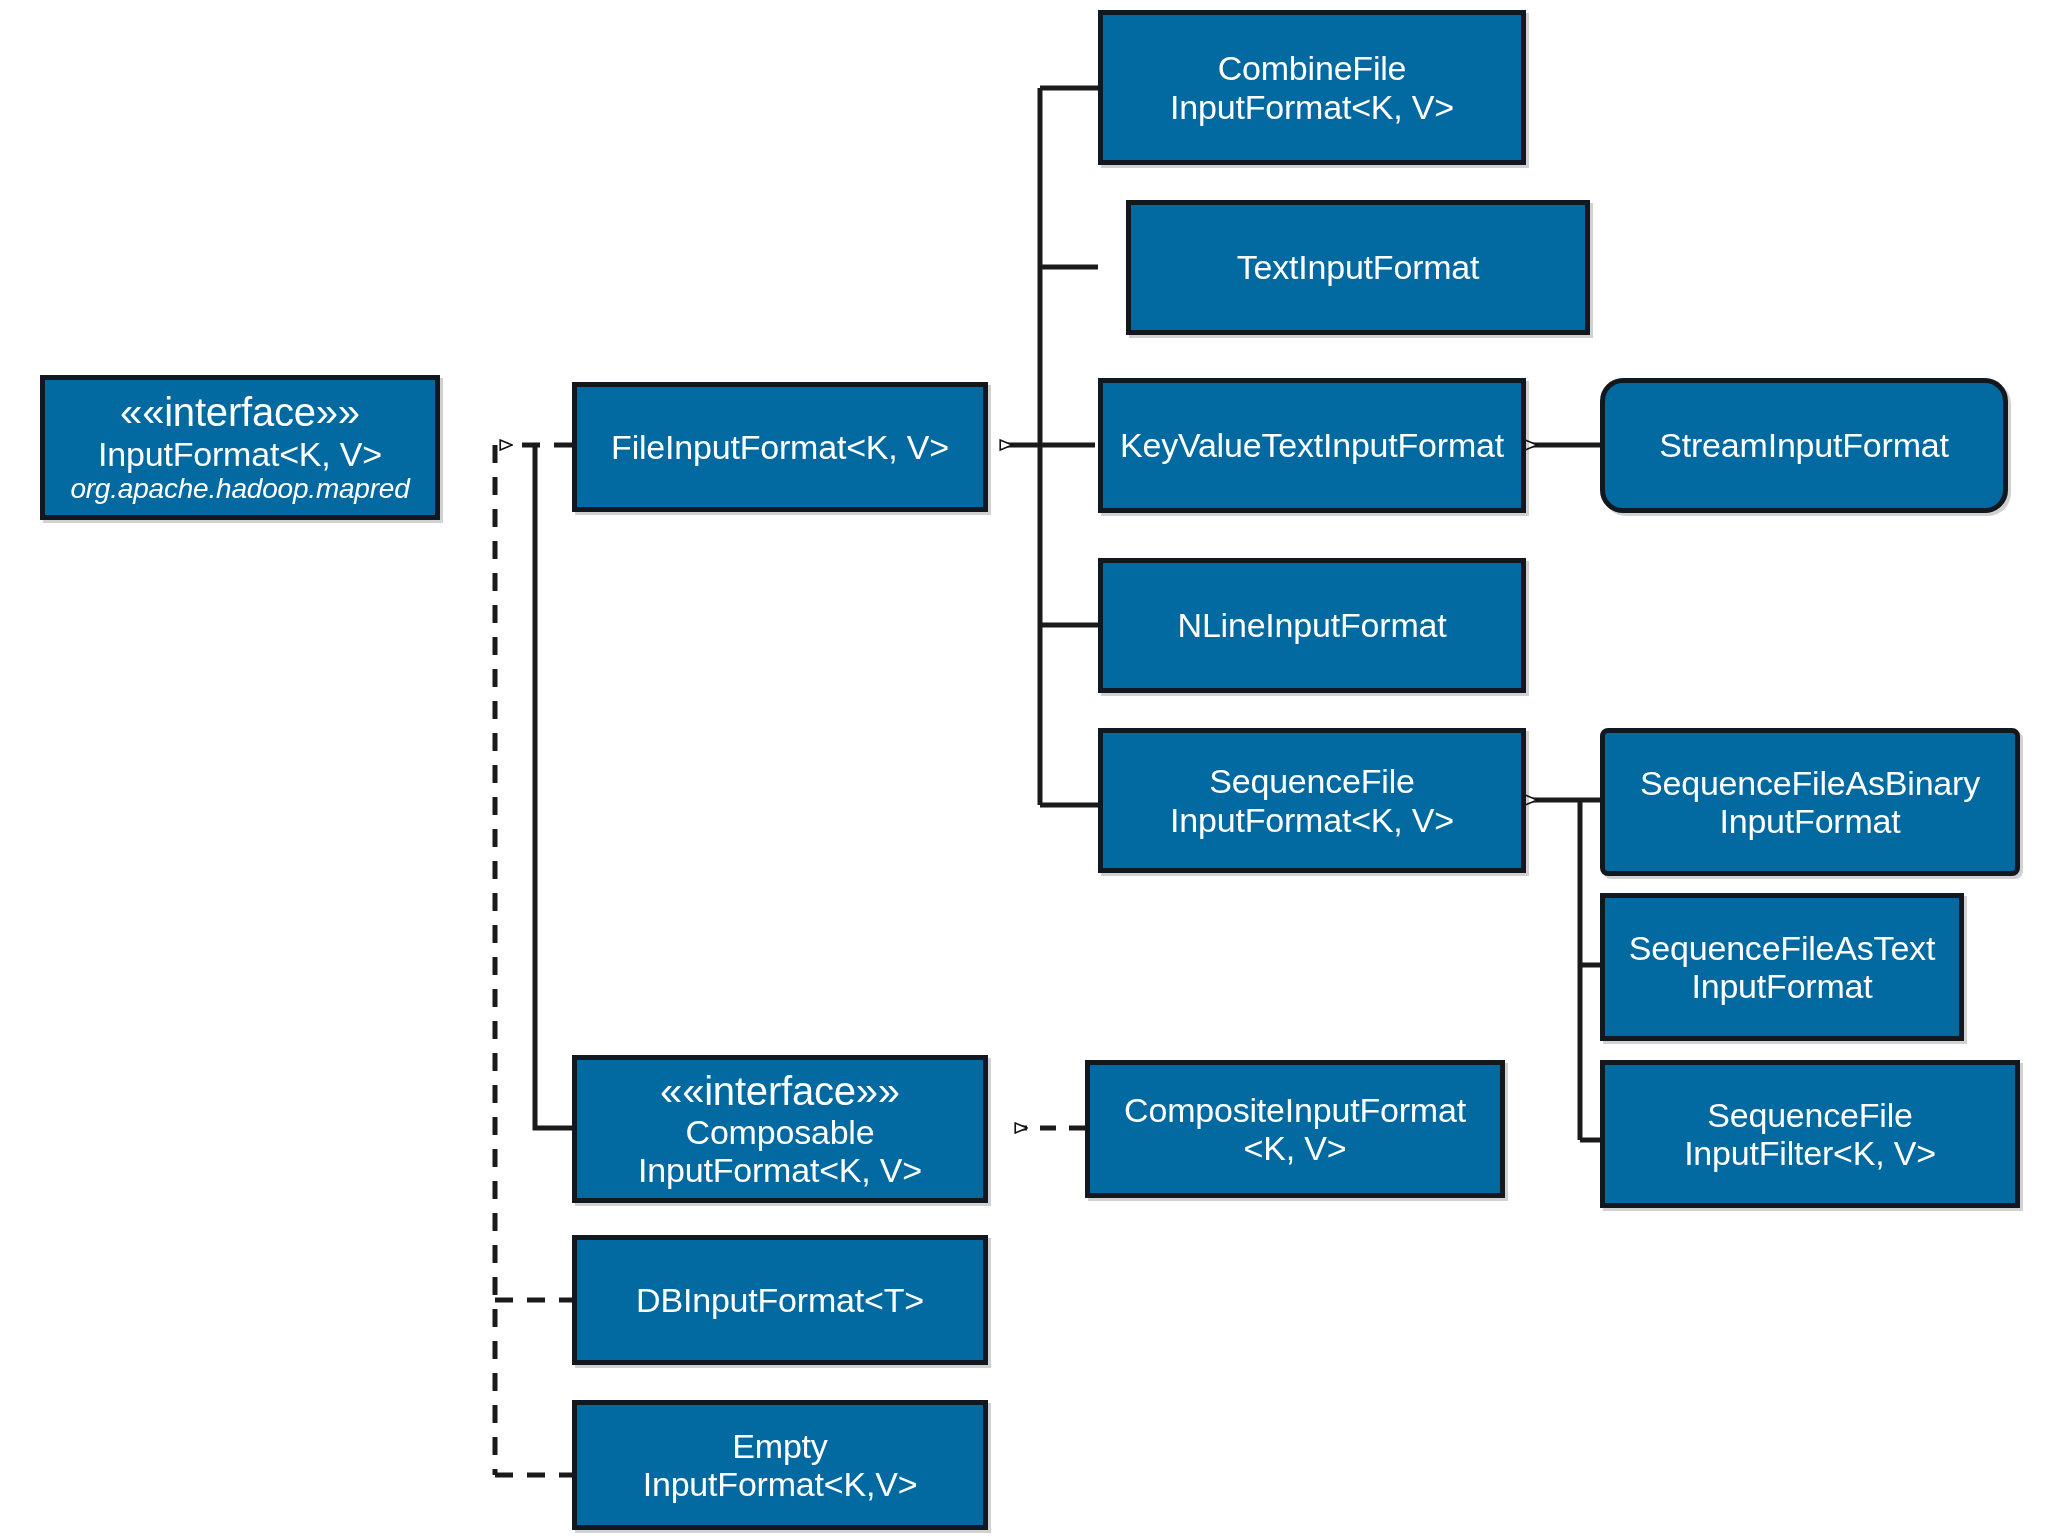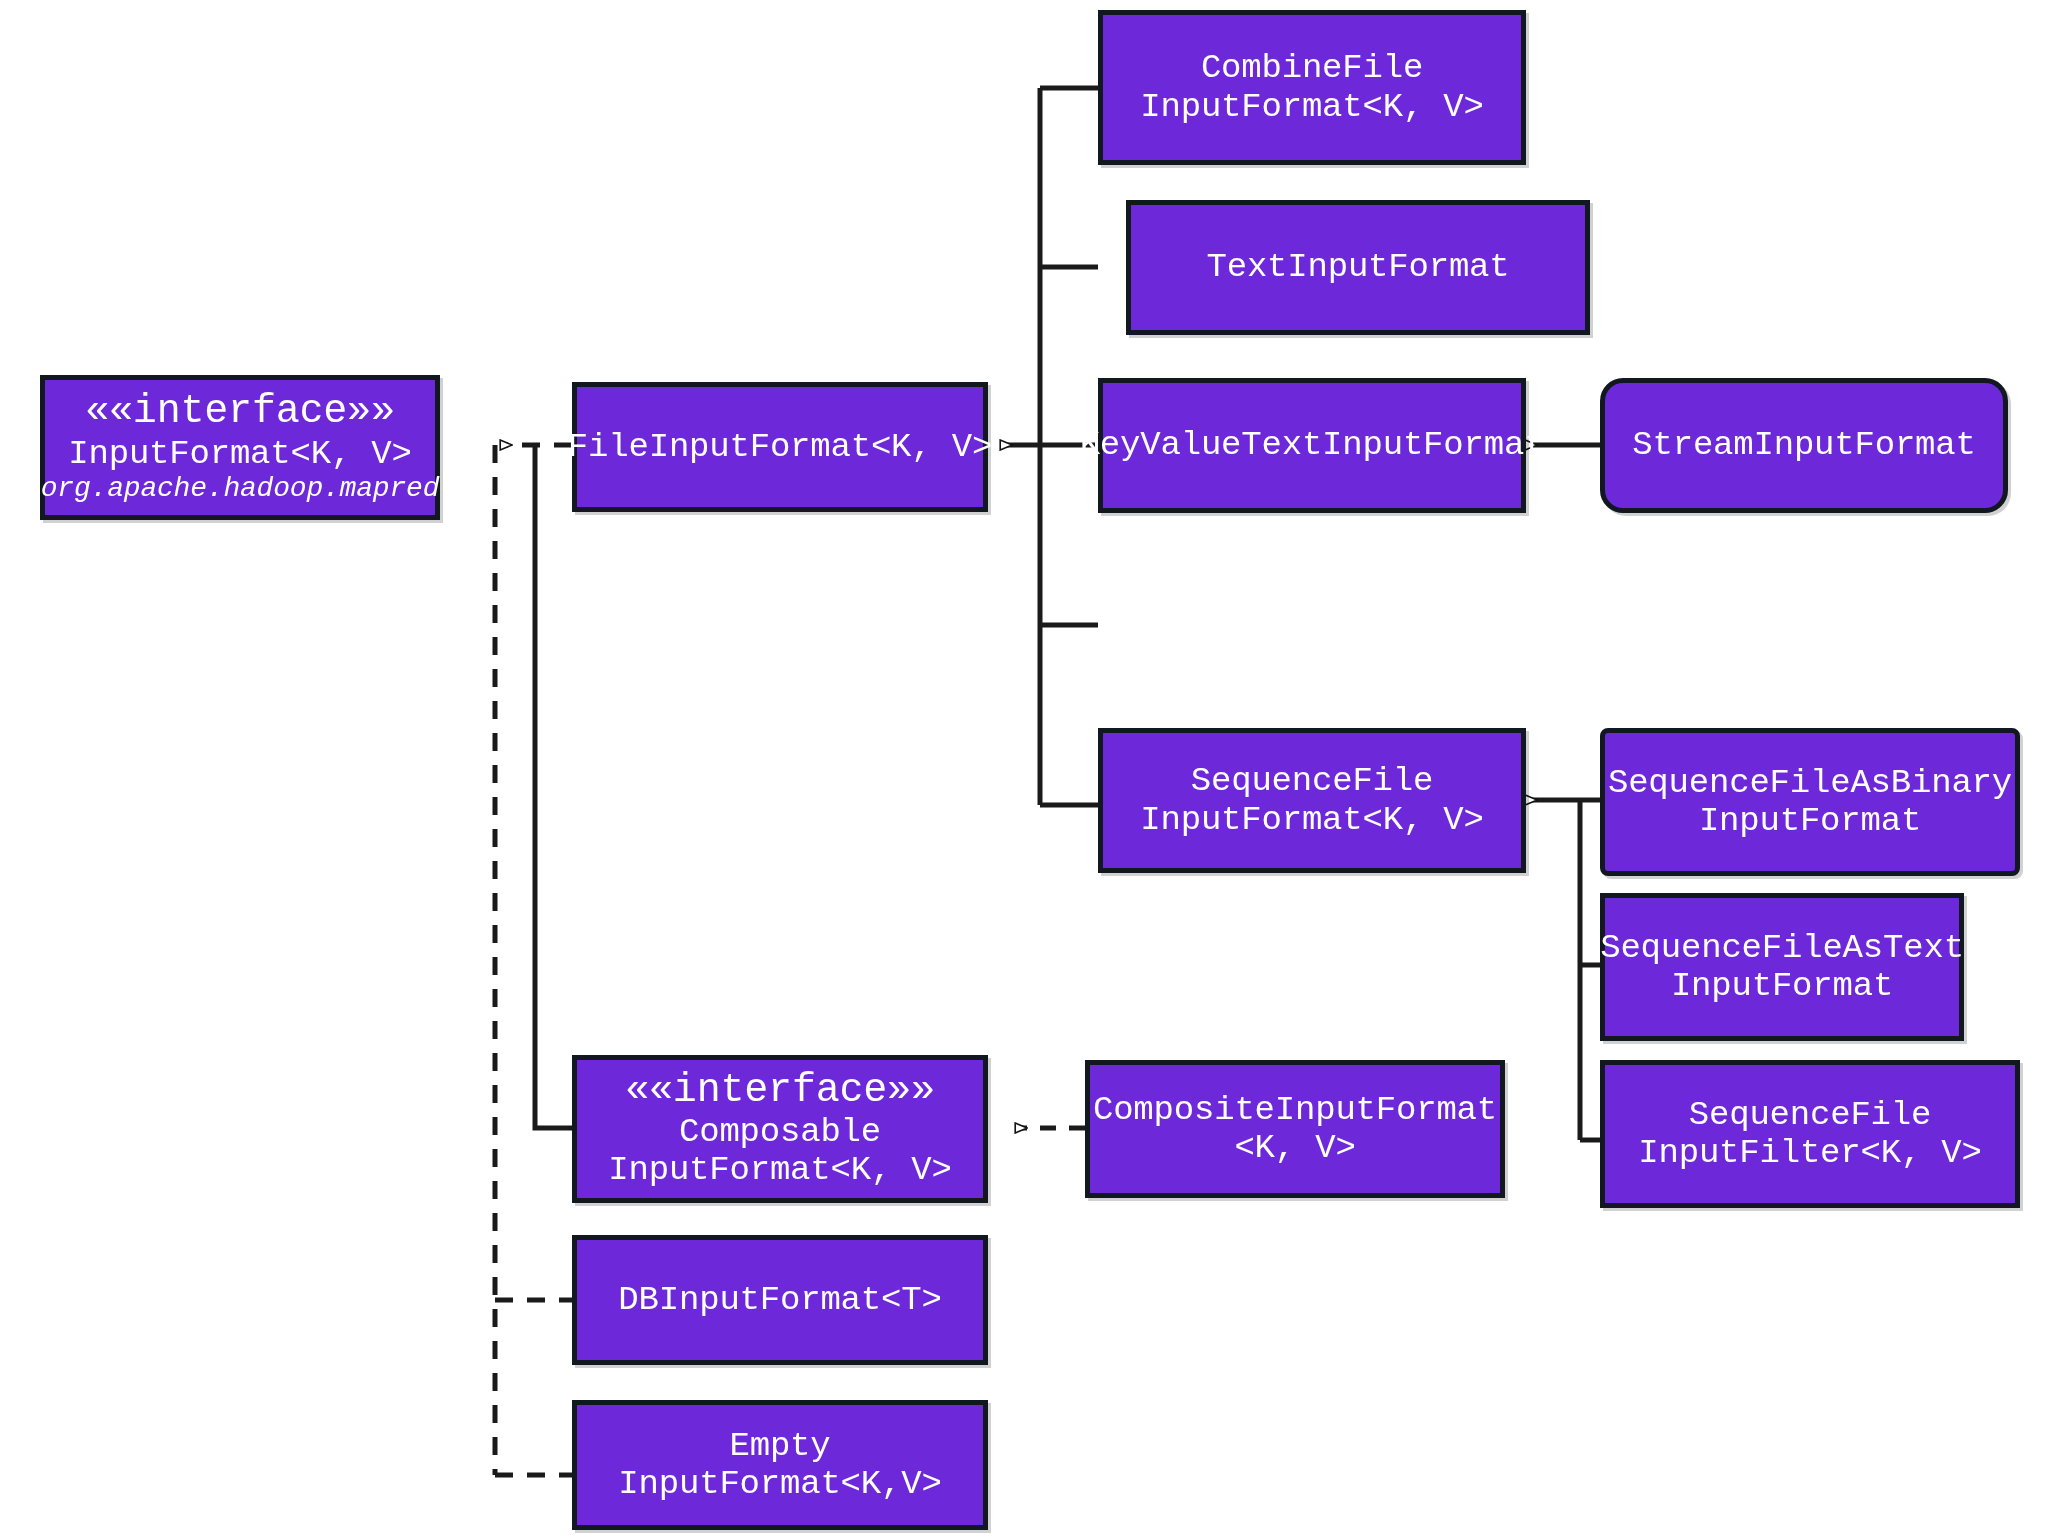--- a/index.html
+++ b/index.html
@@ -19,33 +19,32 @@
     position: absolute;
     left: 0;
     top: 0;
     width: 2048px;
     height: 1536px;
     pointer-events: none;
   }
   .node {
     position: absolute;
     box-sizing: border-box;
-    background: #6d28d9;
+    background: #0369a1;
     border: 5px solid #111820;
     display: flex;
     flex-direction: column;
     align-items: center;
     justify-content: center;
     color: #ffffff;
     text-align: center;
     line-height: 1.12;
     letter-spacing: -0.2px;
     box-shadow: 3px 3px 0 rgba(0,0,0,0.18);
     z-index: 5;
-    font-family: Liberation Mono, monospace;
   }
   .node .line {
     display: block;
     white-space: nowrap;
     font-size: 34px;
     font-weight: 400;
   }
   .node .stereotype {
     font-size: 40px;
     font-weight: 400;
@@ -122,20 +121,23 @@
   </div>
 
   <div class="node" style="left:1098px; top:200px; width:464px; height:135px;margin-left:28px;">
     <span class="line">TextInputFormat</span>
   </div>
 
   <div class="node" style="left:1098px; top:378px; width:428px; height:135px;">
     <span class="line">KeyValueTextInputFormat</span>
   </div>
 
+  <div class="node" style="left:1098px; top:558px; width:428px; height:135px;">
+    <span class="line">NLineInputFormat</span>
+  </div>
 
   <div class="node" style="left:1098px; top:728px; width:428px; height:145px;">
     <span class="line">SequenceFile</span>
     <span class="line">InputFormat&lt;K, V&gt;</span>
   </div>
 
   <div class="node" style="left:1600px; top:378px; width:408px; height:135px;border-radius:23px;">
     <span class="line">StreamInputFormat</span>
   </div>
 

